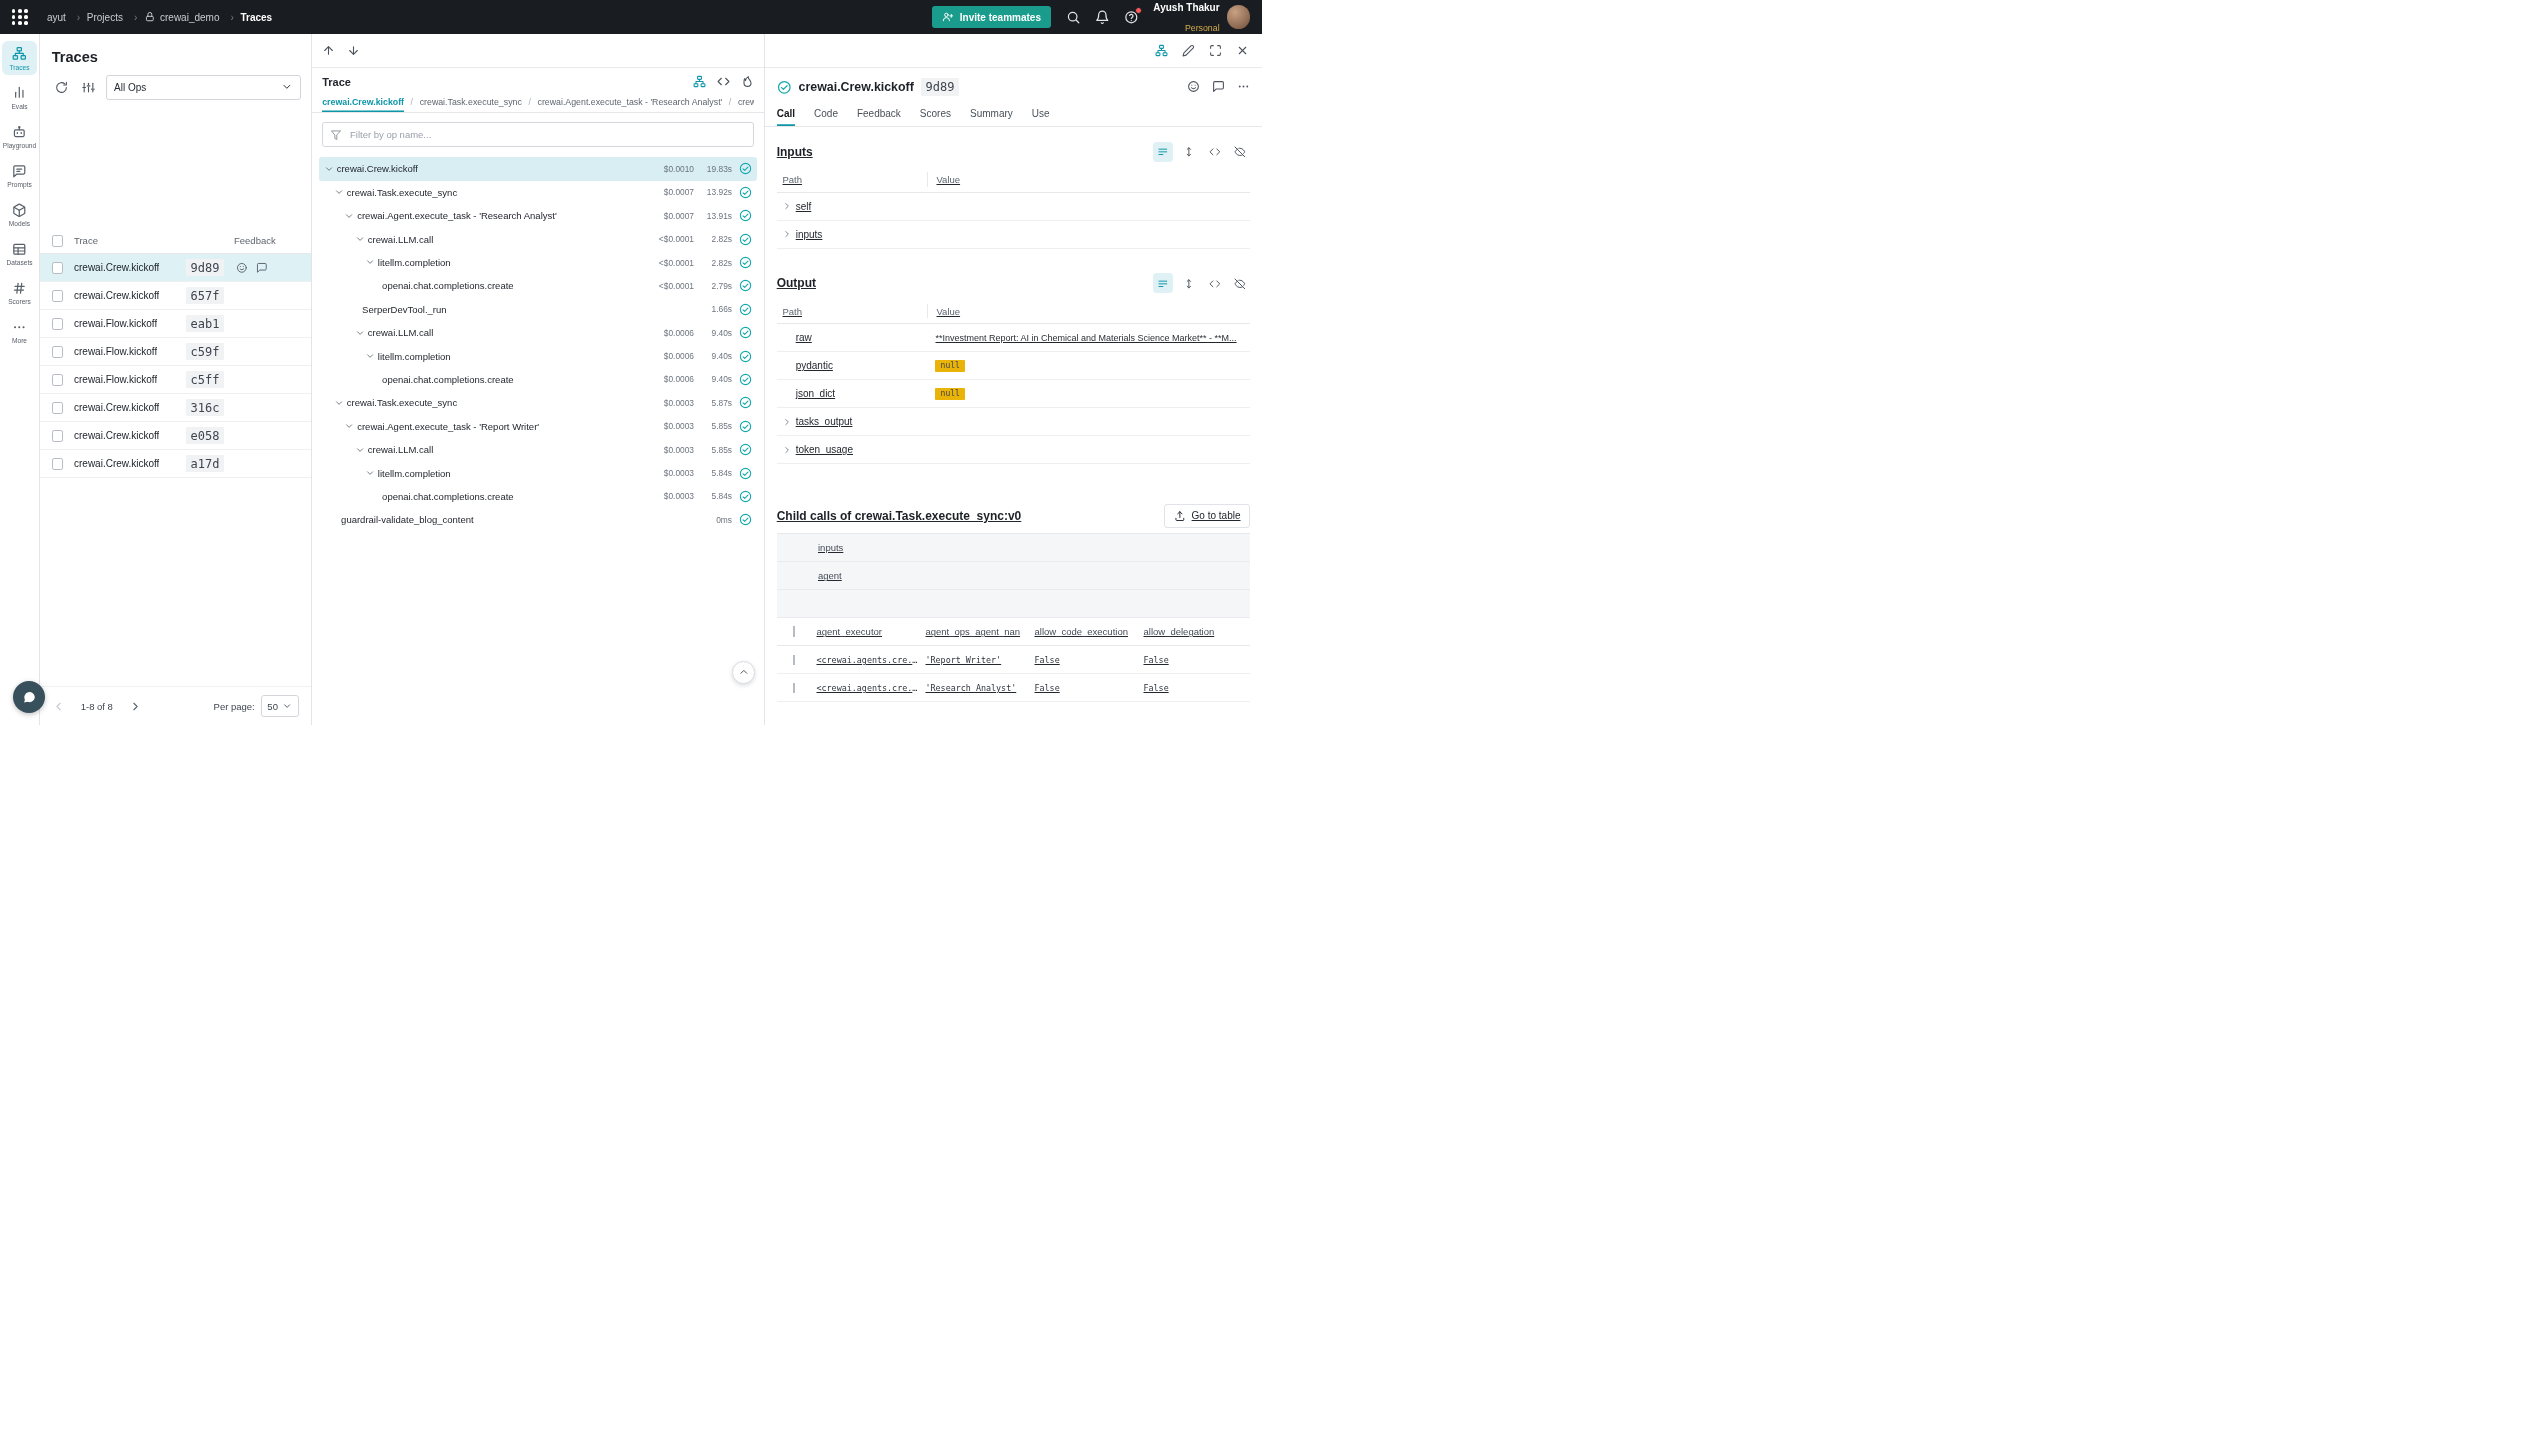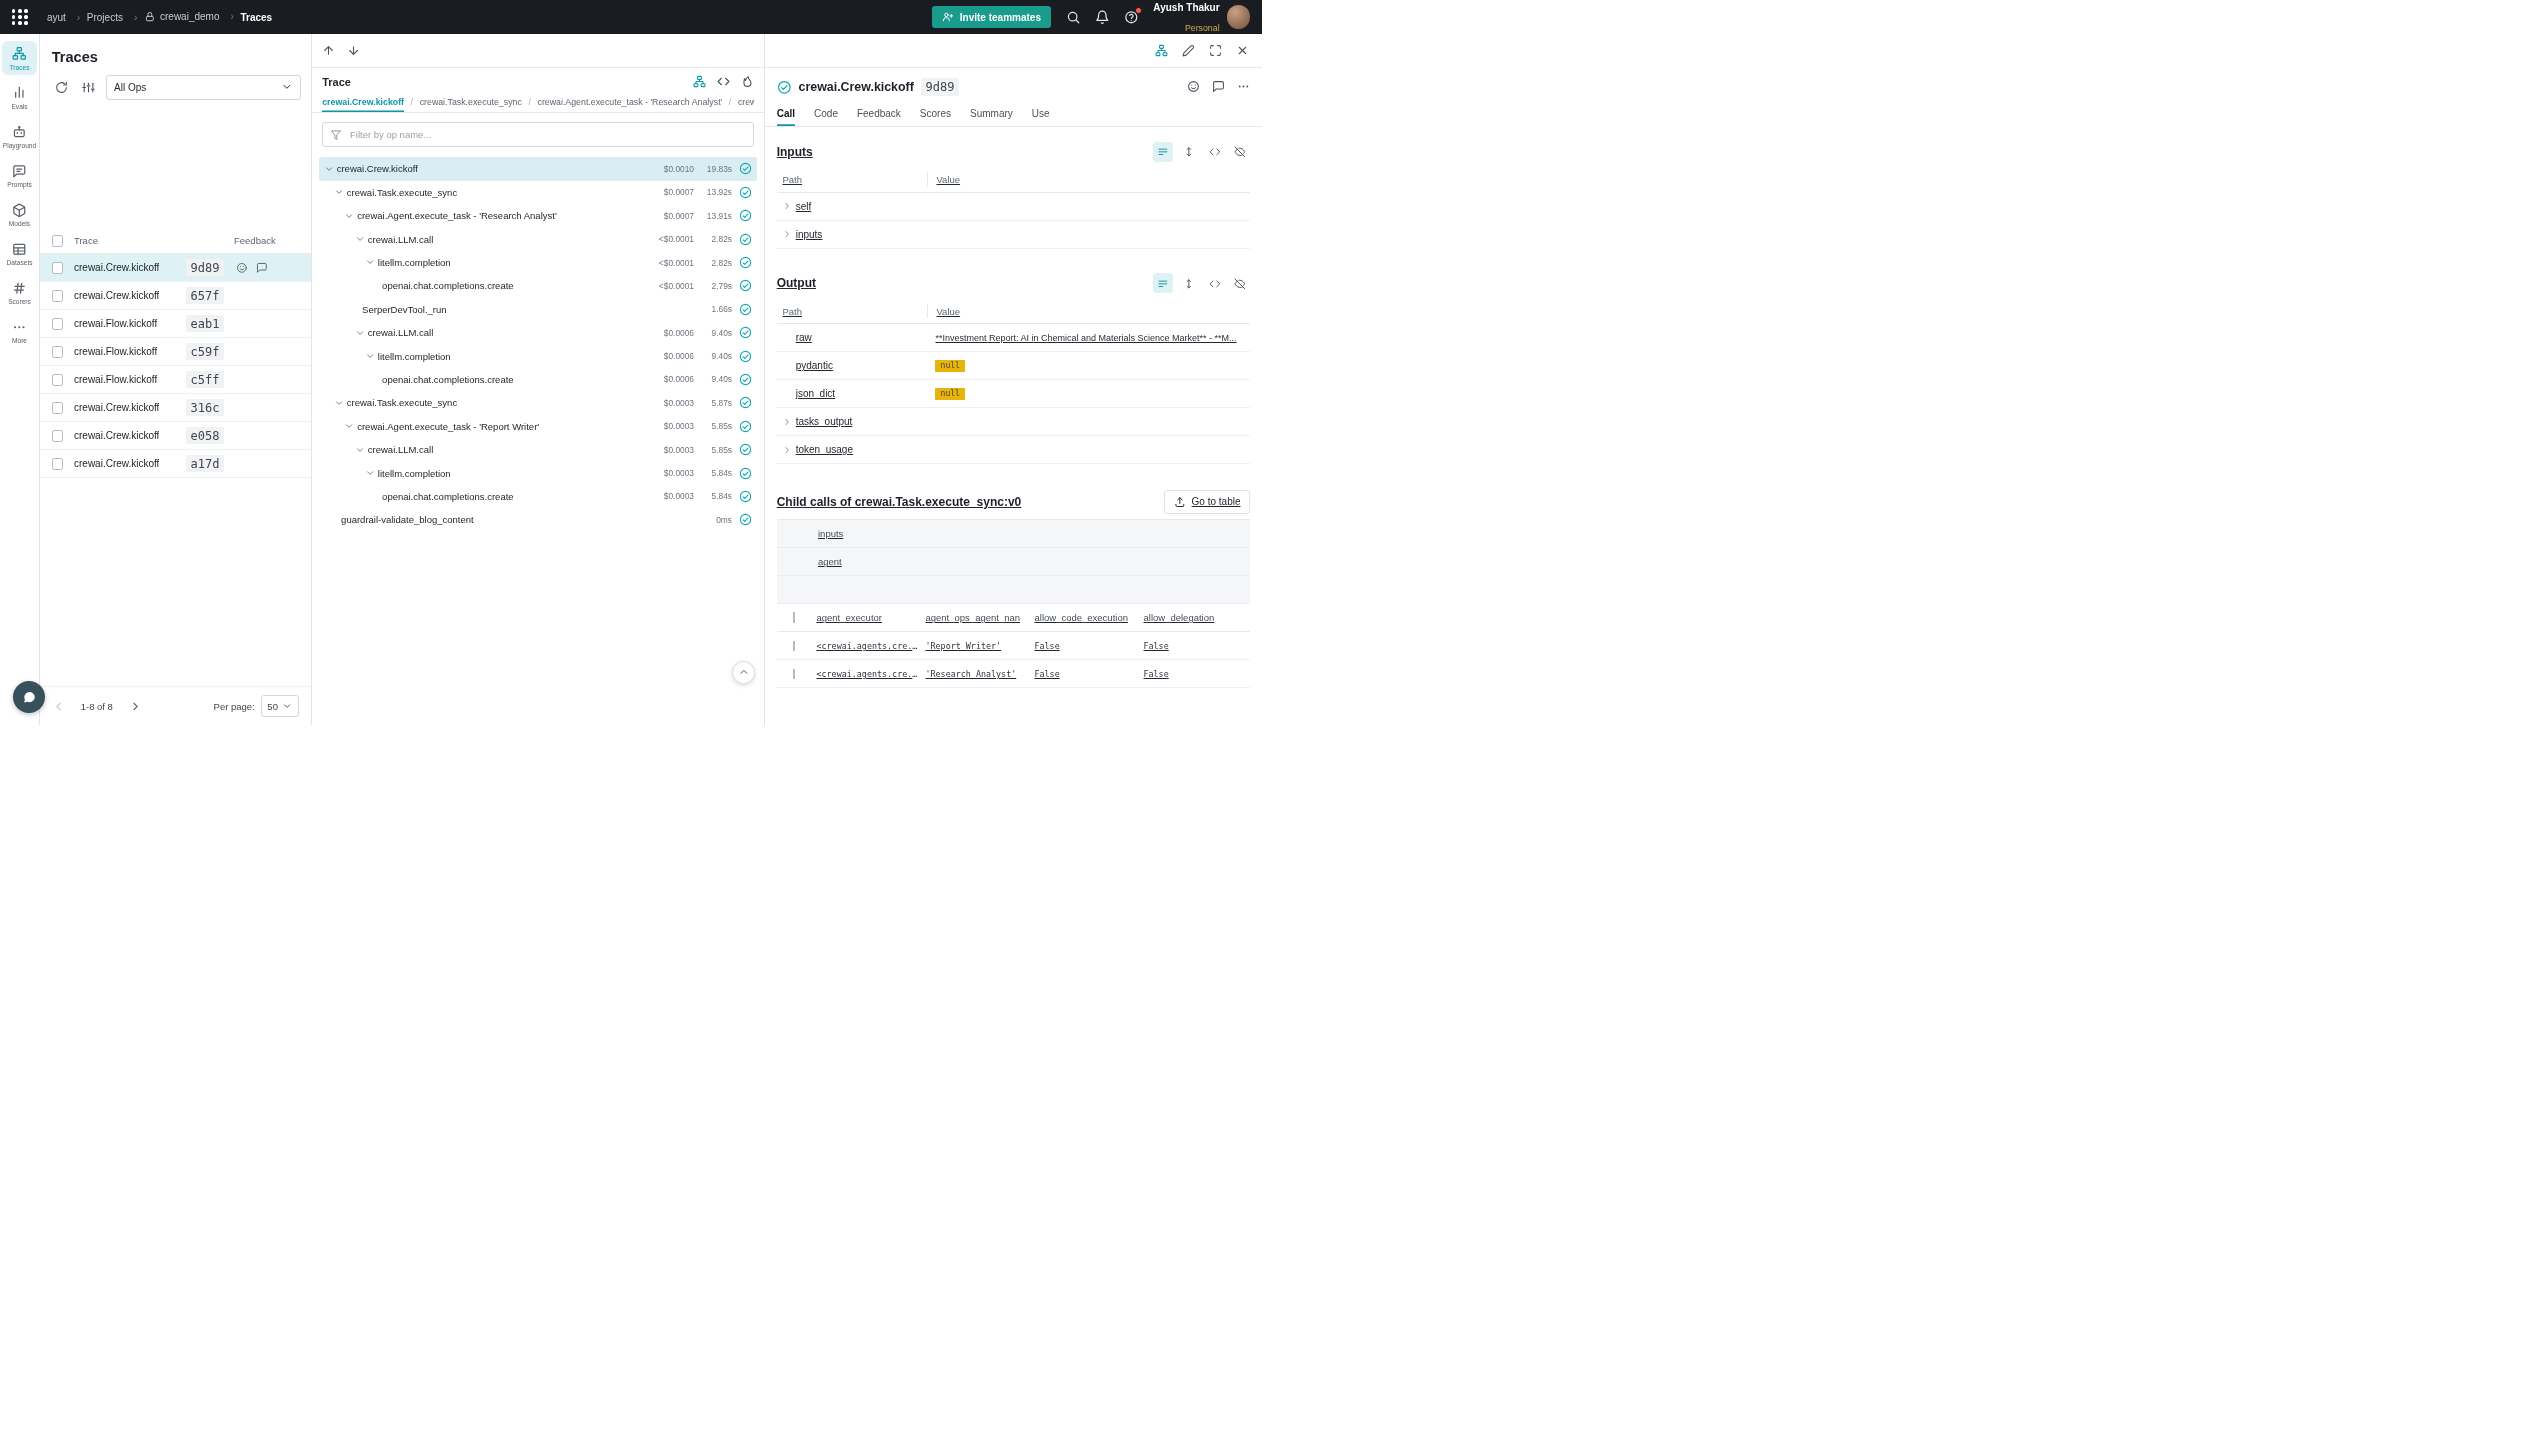--- a/index.html
+++ b/index.html
@@ -13,21 +13,21 @@
   .app{width:1262px;height:725px;display:flex;flex-direction:column;overflow:hidden;position:relative;background:#fff;}
   .ic{display:inline-flex;width:13px;height:13px;flex:0 0 auto}
   .ic svg{width:100%;height:100%}
   .ic.xs{width:10.2px;height:10.2px}.ic.sm{width:11.7px;height:11.7px}.ic.lg{width:14.6px;height:14.6px}
 
   
   .topbar{height:34px;min-height:34px;background:var(--topbar-bg);display:flex;align-items:center;padding:0 11.7px;gap:7.3px;color:#d7dade;}
   .logo{display:grid;grid-template-columns:repeat(3,3.7px);gap:2.6px;margin-right:11.7px;cursor:pointer}
   .logo i{width:3.7px;height:3.7px;border-radius:50%;background:#fff;display:block}
   .crumbs{display:flex;align-items:center;font-size:10px;}
-  .crumb{color:#c9ccd1;display:flex;align-items:flex-start;gap:4.4px;cursor:pointer;white-space:nowrap}
+  .crumb{color:#c9ccd1;display:flex;align-items:center;gap:4.4px;cursor:pointer;white-space:nowrap}
   .crumb:not(:last-child)::after{content:"\203A";color:#767c85;margin:0 6.6px;font-size:10.2px}
   .crumb.current{color:#fff;font-weight:600}
   .topbar-right{margin-left:auto;display:flex;align-items:center;gap:14.6px;}
   .invite-btn{background:var(--button-teal);color:#fff;height:22.6px;border-radius:2.9px;display:flex;align-items:center;gap:5.8px;padding:0 10.2px;font-size:10px;font-weight:700;cursor:pointer;border:none}
   .tb-icon{color:#e3e5e8;position:relative;cursor:pointer;display:flex}
   .dot-red{position:absolute;top:-2.9px;right:-3.7px;width:7.3px;height:7.3px;border-radius:50%;background:var(--red-dot);border:1.5px solid var(--topbar-bg)}
   .user{display:flex;align-items:center;gap:7.3px;cursor:pointer}
   .user-meta{text-align:right}
   .user .name{font-size:10px;color:#fff;font-weight:600}
   .user .scope{font-size:8.8px;color:var(--gold);margin-top:10px}
@@ -115,21 +115,21 @@
   .mini.active{background:var(--accent-soft);color:var(--accent)}
   .kv-head{display:grid;grid-template-columns:150px 1fr;height:25px;align-items:center;border-bottom:0.7px solid #e6e8ea;color:#5d6570;font-size:9.5px}
   .kv-head .pc{padding-left:5.8px}
   .kv-head .vc{border-left:0.7px solid #e6e8ea;padding-left:8.8px;height:60%;display:flex;align-items:center}
   .kv-row{display:grid;grid-template-columns:150px 1fr;min-height:28px;align-items:center;border-bottom:0.7px solid #edeff1;font-size:10px;color:#23272e}
   .kv-path{display:flex;align-items:flex-end;gap:1.5px;padding-left:2.9px}
   .kv-path .gut{width:14.6px;min-width:14.6px;display:flex;justify-content:center;color:#6d7480}
   .kv-val{padding-left:8.8px;min-width:0;white-space:nowrap;overflow:hidden;text-overflow:ellipsis;font-size:9px;color:#2a2f36}
   .chip{display:inline-block;font-family:"DejaVu Sans Mono",monospace;font-size:8px;background:#eab308;border-radius:1px;padding:1.5px 5.1px;color:#3e4550}
   .sec-gap{height:20.5px}
-  .cc-sec{margin-top:26px}
+  .cc-sec{margin-top:40px}
   .gtt{display:flex;align-items:center;gap:5.8px;height:23.4px;padding:0 8.8px;border-radius:2.9px;font-size:10px;color:#23272e;cursor:pointer;margin-left:auto;background:#fff;border:0.7px solid #e0e3e7}
   .cc-table{margin-top:5.8px;border-top:0.7px solid #e6e8ea;}
   .cc-band{display:grid;grid-template-columns:34px 1fr;align-items:center;height:28px;background:#f5f6f8;border-bottom:0.7px solid #e9ebee;font-size:9.5px;color:#454c56}
   .cc-band .bl{padding-left:7.3px}
   .cc-cols,.cc-row{display:grid;grid-template-columns:34px 109px 109px 109px 109px minmax(0,1fr);align-items:center;height:28px;}
   .cc-cols{border-bottom:0.7px solid #e6e8ea;font-size:9.5px;color:#454c56}
   .cc-cols > span{padding-left:5.8px;white-space:nowrap;overflow:hidden;text-overflow:ellipsis}
   .cc-row{border-bottom:0.7px solid #edeff1;font-family:"DejaVu Sans Mono",monospace;font-size:8.4px;color:#2e343c}
   .cc-row > span{padding-left:5.8px;white-space:nowrap;overflow:hidden;text-overflow:ellipsis}
   .cc-table .cbx{margin-left:10.2px}

